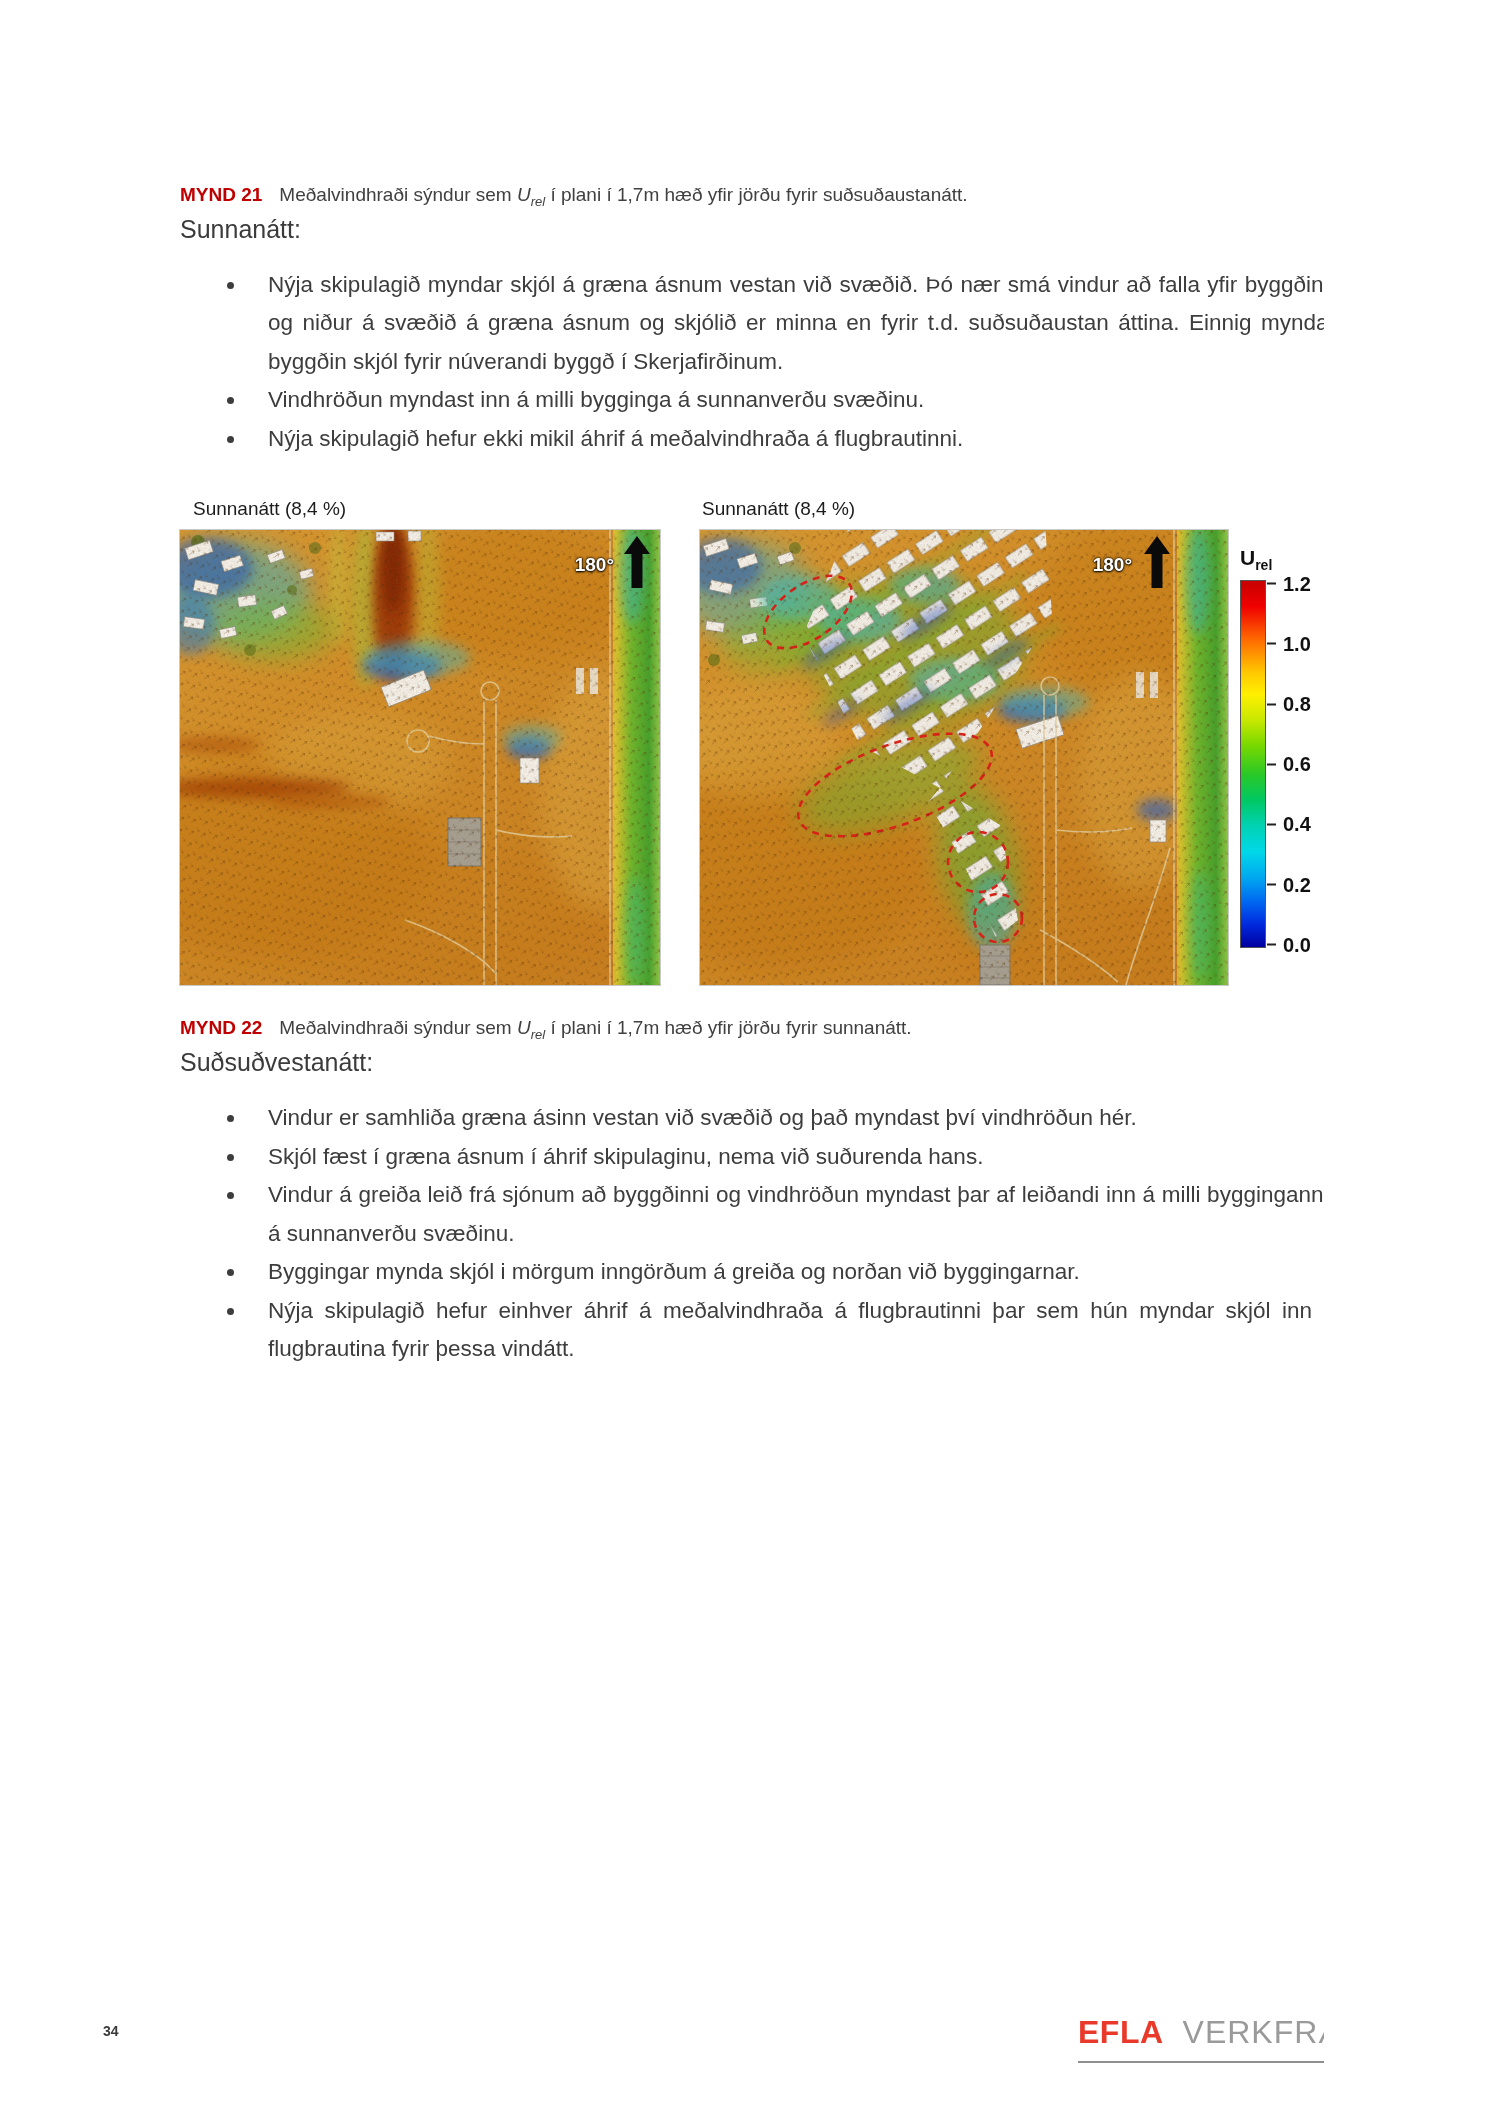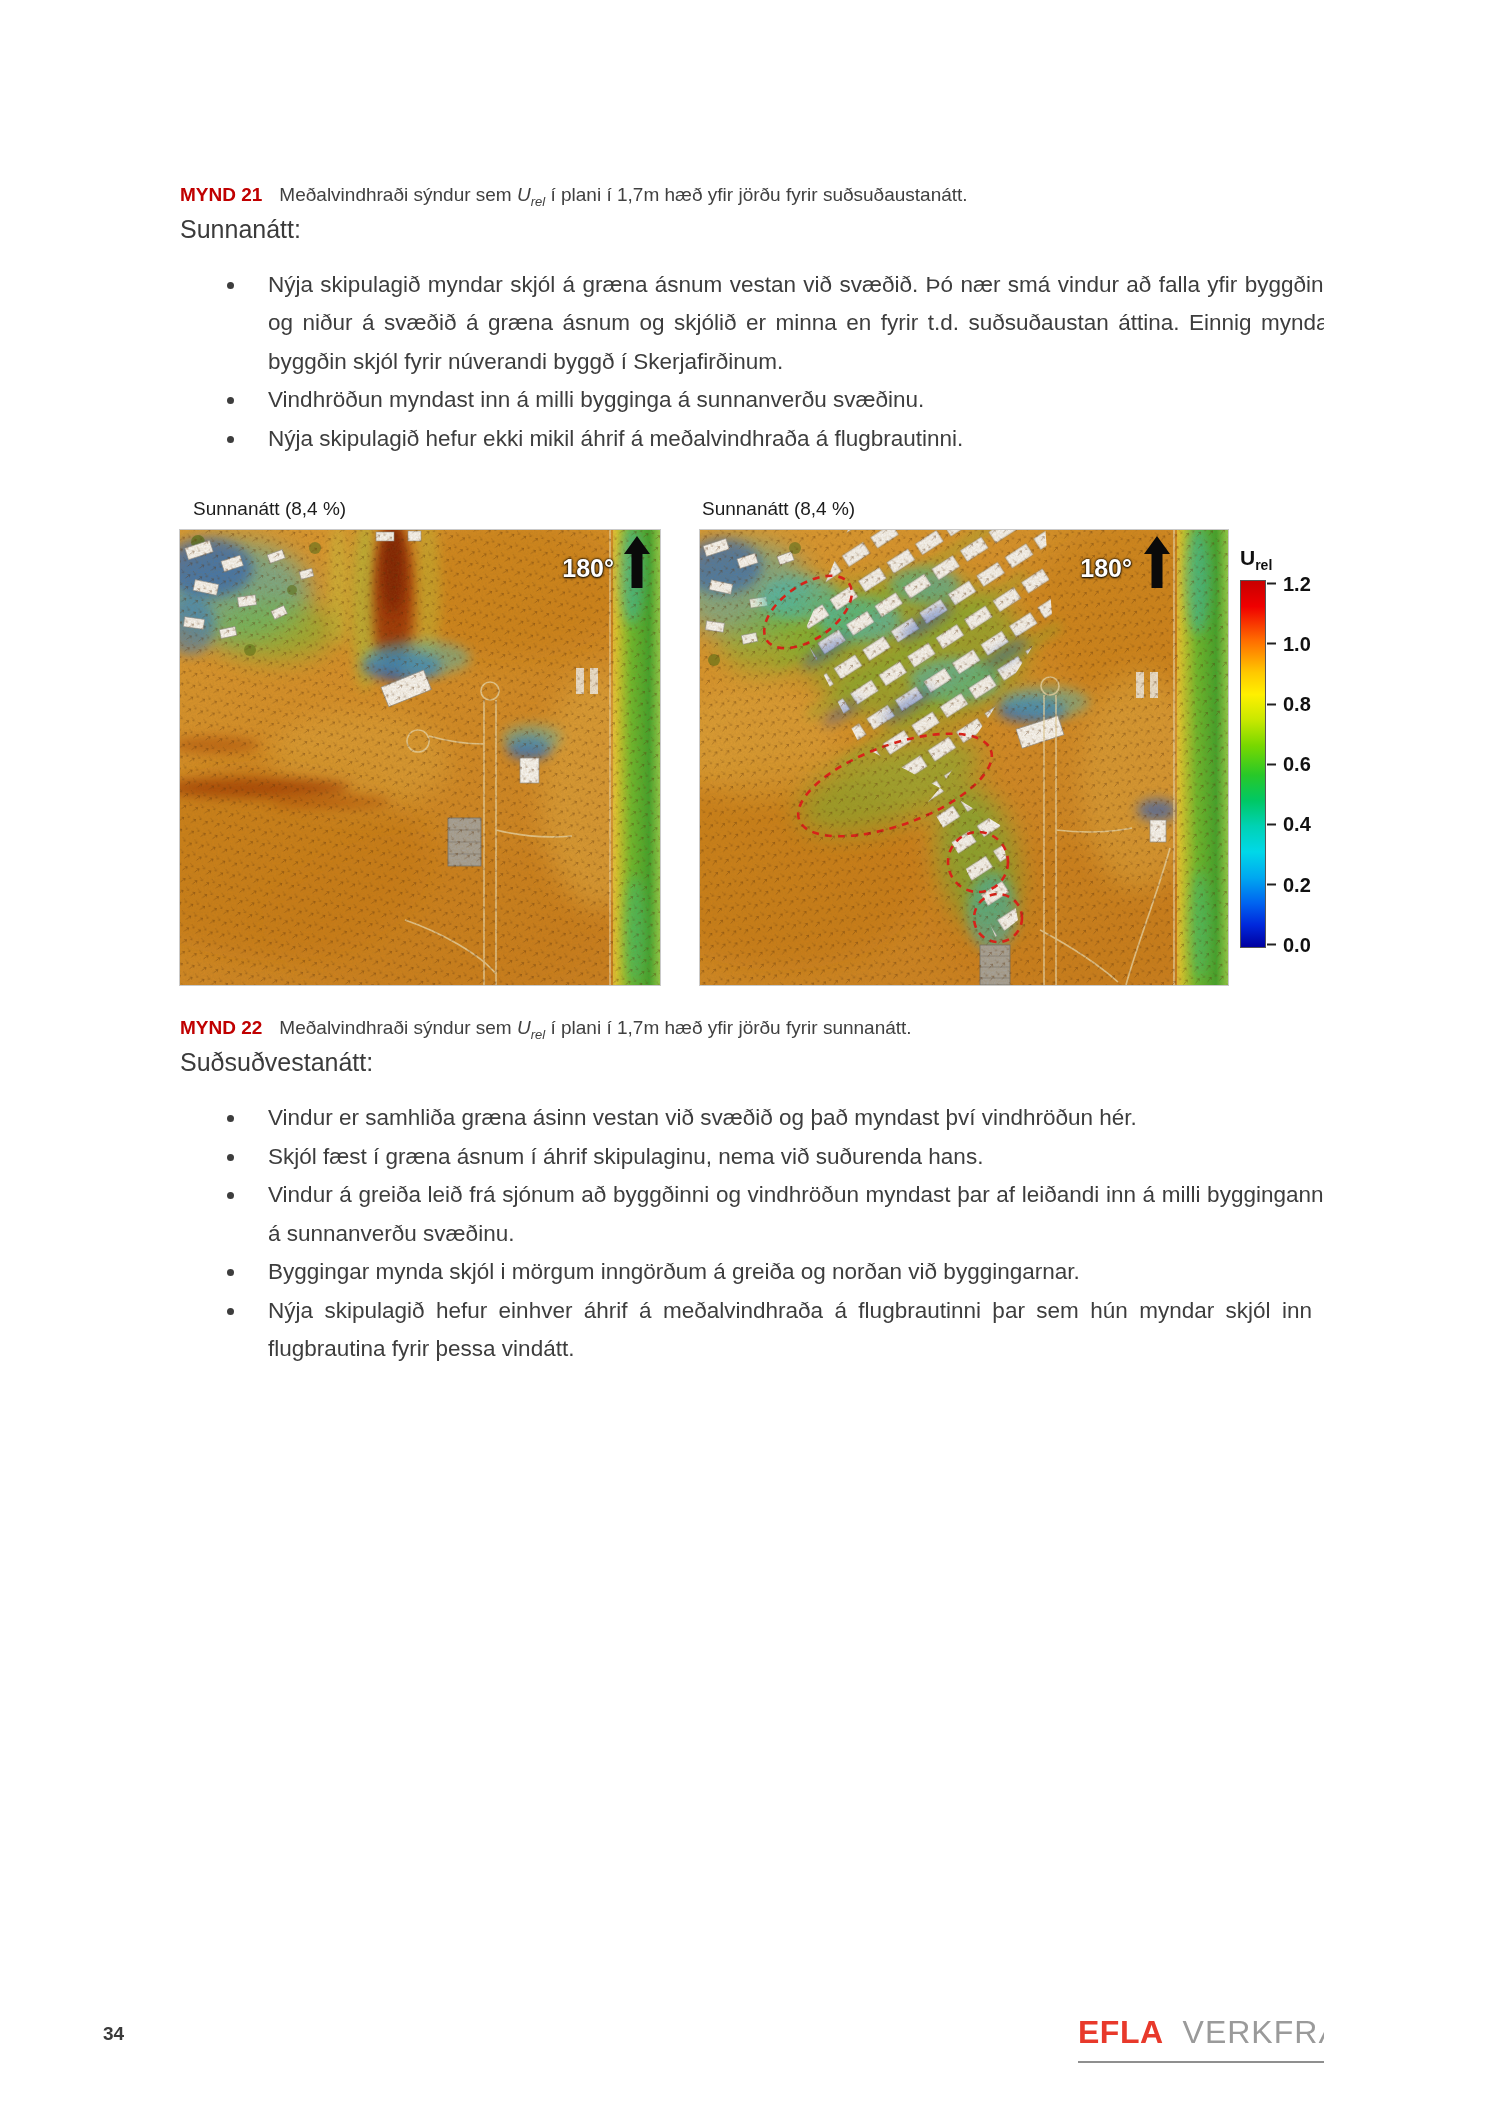--- a/index.html
+++ b/index.html
@@ -31,21 +31,21 @@
   .figure-block { position:relative; margin-top:40px; height:487px; }
   .panel { position:absolute; top:0; }
   .panel-left { left:0; width:480px; }
   .panel-right { left:520px; width:528px; }
   .panel-title { font-size:19px; font-weight:normal; color:#1c1c1c; height:24px; margin-bottom:8px; }
   .panel-left .panel-title { margin-left:13px; }
   .panel-right .panel-title { margin-left:2px; }
   .panel-img { position:relative; height:455px; outline:1px solid #c9c9c9; }
   .panel-img > svg.map { position:absolute; inset:0; width:100%; height:100%; display:block; }
   .dir-label {
-    position:absolute; top:24px; font-size:25px; font-weight:bold; color:#ffffff;
+    position:absolute; top:24px; font-size:19px; font-weight:bold; color:#ffffff;
     text-shadow:0 0 3px rgba(0,0,0,.85), 0 0 2px rgba(0,0,0,.9), 0 1px 2px rgba(0,0,0,.8);
   }
   .panel-left .dir-label { right:46px; }
   .panel-right .dir-label { right:96px; }
   .arrow-icon { position:absolute; top:6px; width:26px; height:52px; }
   .panel-left .arrow-icon { right:10px; }
   .panel-right .arrow-icon { right:58px; }
 
   
   .colorbar { position:absolute; left:1060px; top:48px; width:96px; }
@@ -58,21 +58,21 @@
       #c80000 0%, #f00000 7%, #ff6a00 16%, #ffc800 25%, #fff000 31%,
       #c8e800 38%, #78d800 45%, #28c828 53%, #00c864 60%, #00d2b4 67%,
       #00d8e8 74%, #00a8f0 81%, #0064f0 88%, #0028dc 94%, #0000a0 100%);
   }
   .cb-tick { position:absolute; left:27px; display:flex; align-items:center; transform:translateY(-50%); }
   .cb-tick .tickline { width:9px; height:2px; background:#222; margin-right:7px; }
   .cb-val { font-size:20px; font-weight:bold; color:#111; }
   .t0{top:1%} .t1{top:17.3%} .t2{top:33.7%} .t3{top:50%} .t4{top:66.3%} .t5{top:82.7%} .t6{top:99%}
 
   
-  .page-num { position:absolute; left:103px; top:2023px; font-size:19px; font-weight:bold; color:#3a3a3a; }
+  .page-num { position:absolute; left:103px; top:2023px; font-size:14px; font-weight:bold; color:#3a3a3a; }
   .brand { position:absolute; left:1078px; top:2014px; white-space:nowrap; }
   .brand-efla { font-size:32px; font-weight:800; color:#e8392b; letter-spacing:0.5px; }
   .brand-suffix { font-size:32px; font-weight:400; color:#9a9a9a; letter-spacing:1px; margin-left:19px;text-align:right; }
   .brand-line { position:absolute; left:1078px; top:2061px; width:345px; height:2px; background:#8f8f8f; }
 </style>
 </head>
 <body>
 
 <div class="page">
   <div class="content">

